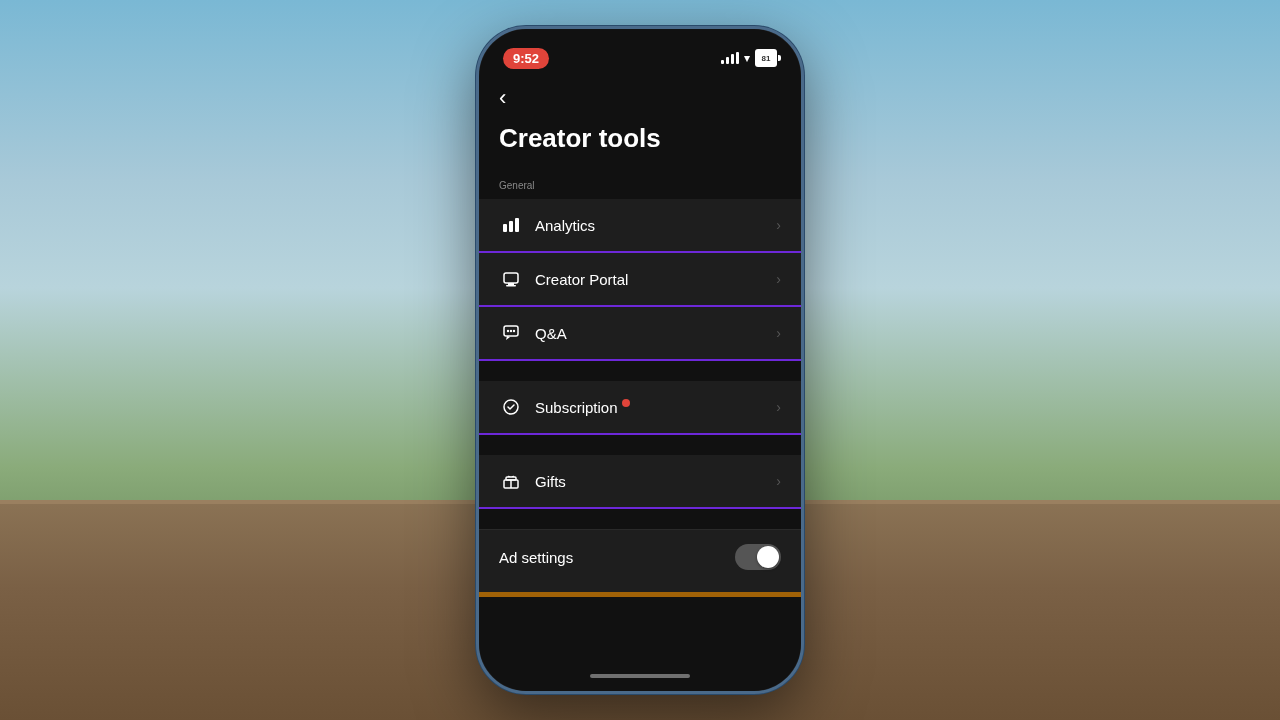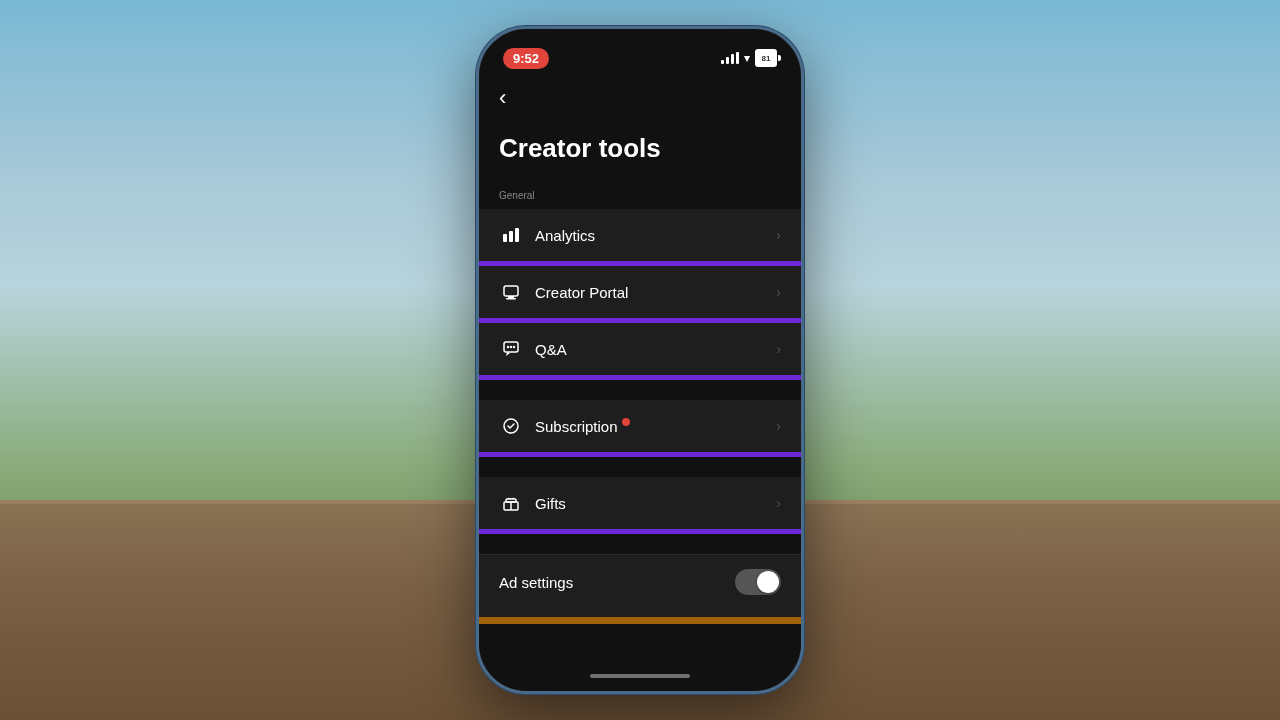--- a/index.html
+++ b/index.html
@@ -151,37 +151,36 @@
       color: white;
       font-size: 22px;
       cursor: pointer;
     }
 
     .page-title {
       padding: 4px 20px 20px;
       color: white;
       font-size: 26px;
       font-weight: 700;
-      margin-top: 10px;
     }
 
     .section-label {
       padding: 6px 20px 8px;
       color: #888;
       font-size: 10px;
       font-weight: 500;
     }
 
     .menu-item {
       display: flex;
       align-items: center;
       justify-content: space-between;
       padding: 14px 20px;
       background: #1e1e1e;
-      border-bottom: 5px solid #6d28d9;
+      border-bottom: 2px solid #6d28d9;
       cursor: pointer;
     }
 
     .menu-item:first-of-type {
       border-top: 1px solid #2a2a2a;
     }
 
     .menu-item-left {
       display: flex;
       align-items: center;
@@ -221,21 +220,21 @@
 
     .section-divider {
       height: 20px;
       background: #111;
     }
 
     
     .setting-section {
       background: #1e1e1e;
       border-top: 1px solid #2a2a2a;
-      border-bottom: 7px solid #a16207;
+      border-bottom: 5px solid #a16207;
       padding: 14px 20px;
     }
 
     .setting-row {
       display: flex;
       align-items: center;
       justify-content: space-between;
       margin-bottom: 8px;
     }
 

